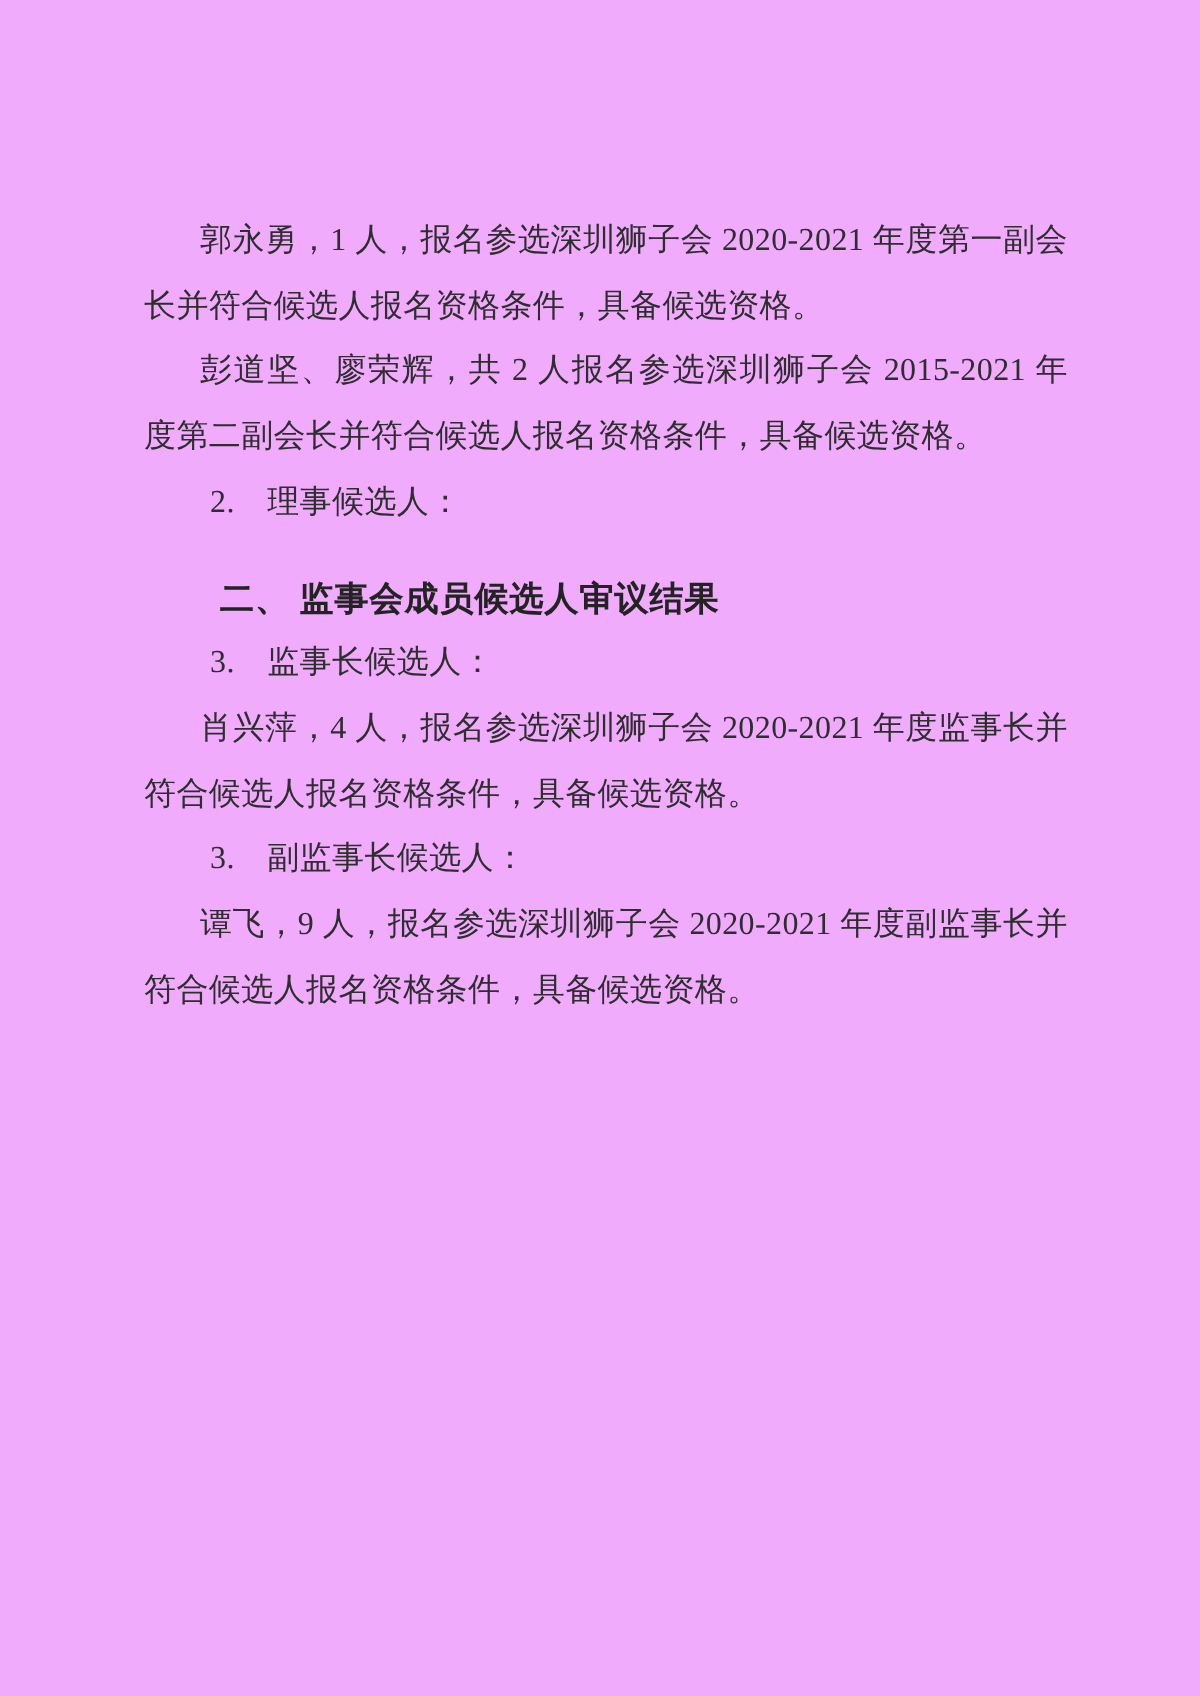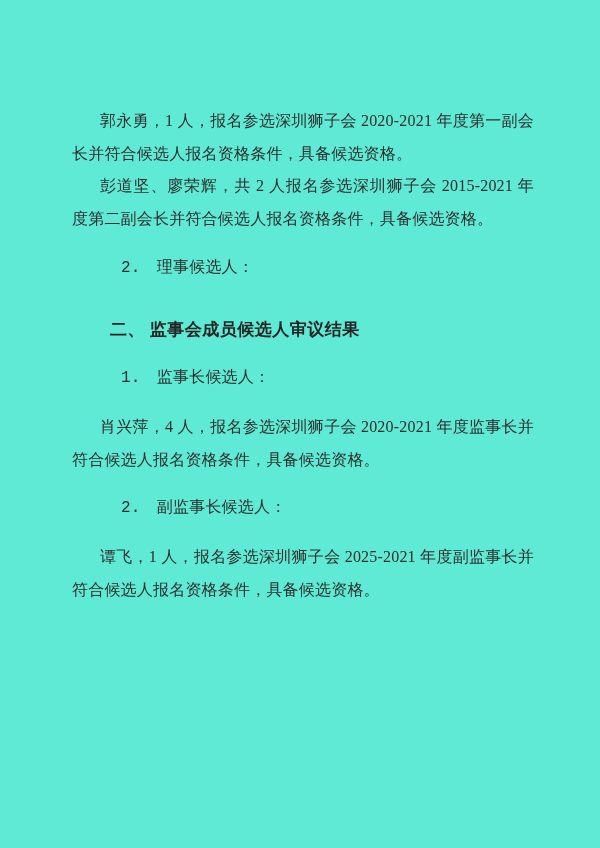--- a/index.html
+++ b/index.html
@@ -5,42 +5,41 @@
   html, body {
     margin: 0;
     padding: 0;
     background: #ffffff;
   }
   .page {
     position: relative;
     box-sizing: border-box;
     width: 600px;
     height: 848px;
-    background: #5eead4;
+    background: #f0abfc;
     padding: 105px 66px 0 72px;
     font-family: "Liberation Serif", "DejaVu Serif", serif;
     font-size: 16px;
     line-height: 32.7px;
     color: #2e2e2e;
     overflow: hidden;
   }
   .para {
     margin: 0;
     text-indent: 28px;
     text-align: justify;
     letter-spacing: 0.2px;
   }
   .list-item {
-    margin: 16px;
+    margin: 0;
     text-indent: 33px;
     letter-spacing: 0.2px;
-    font-family: Liberation Mono, monospace;
   }
   .heading {
-    margin: 29px 0 0 0;
+    margin: 15px 0 0 0;
     font-size: 17px;
     font-weight: bold;
     text-indent: 38px;
     line-height: 32.7px;
     color: #232323;
     letter-spacing: 0.5px;
   }
 </style>
 </head>
 <body>
@@ -49,21 +48,21 @@
 
   <p class="para">郭永勇，1 人，报名参选深圳狮子会 2020-2021 年度第一副会长并符合候选人报名资格条件，具备候选资格。</p>
 
   <p class="para">彭道坚、廖荣辉，共 2 人报名参选深圳狮子会 2015-2021 年度第二副会长并符合候选人报名资格条件，具备候选资格。</p>
 
   <p class="list-item">2.　理事候选人：</p>
 
 
   <h2 class="heading">二、 监事会成员候选人审议结果</h2>
 
-  <p class="list-item">1.　监事长候选人：</p>
+  <p class="list-item">3.　监事长候选人：</p>
 
   <p class="para">肖兴萍，4 人，报名参选深圳狮子会 2020-2021 年度监事长并符合候选人报名资格条件，具备候选资格。</p>
 
-  <p class="list-item">2.　副监事长候选人：</p>
+  <p class="list-item">3.　副监事长候选人：</p>
 
-  <p class="para">谭飞，1 人，报名参选深圳狮子会 2025-2021 年度副监事长并符合候选人报名资格条件，具备候选资格。</p>
+  <p class="para">谭飞，9 人，报名参选深圳狮子会 2020-2021 年度副监事长并符合候选人报名资格条件，具备候选资格。</p>
 
 </div>
 
 </body></html>

